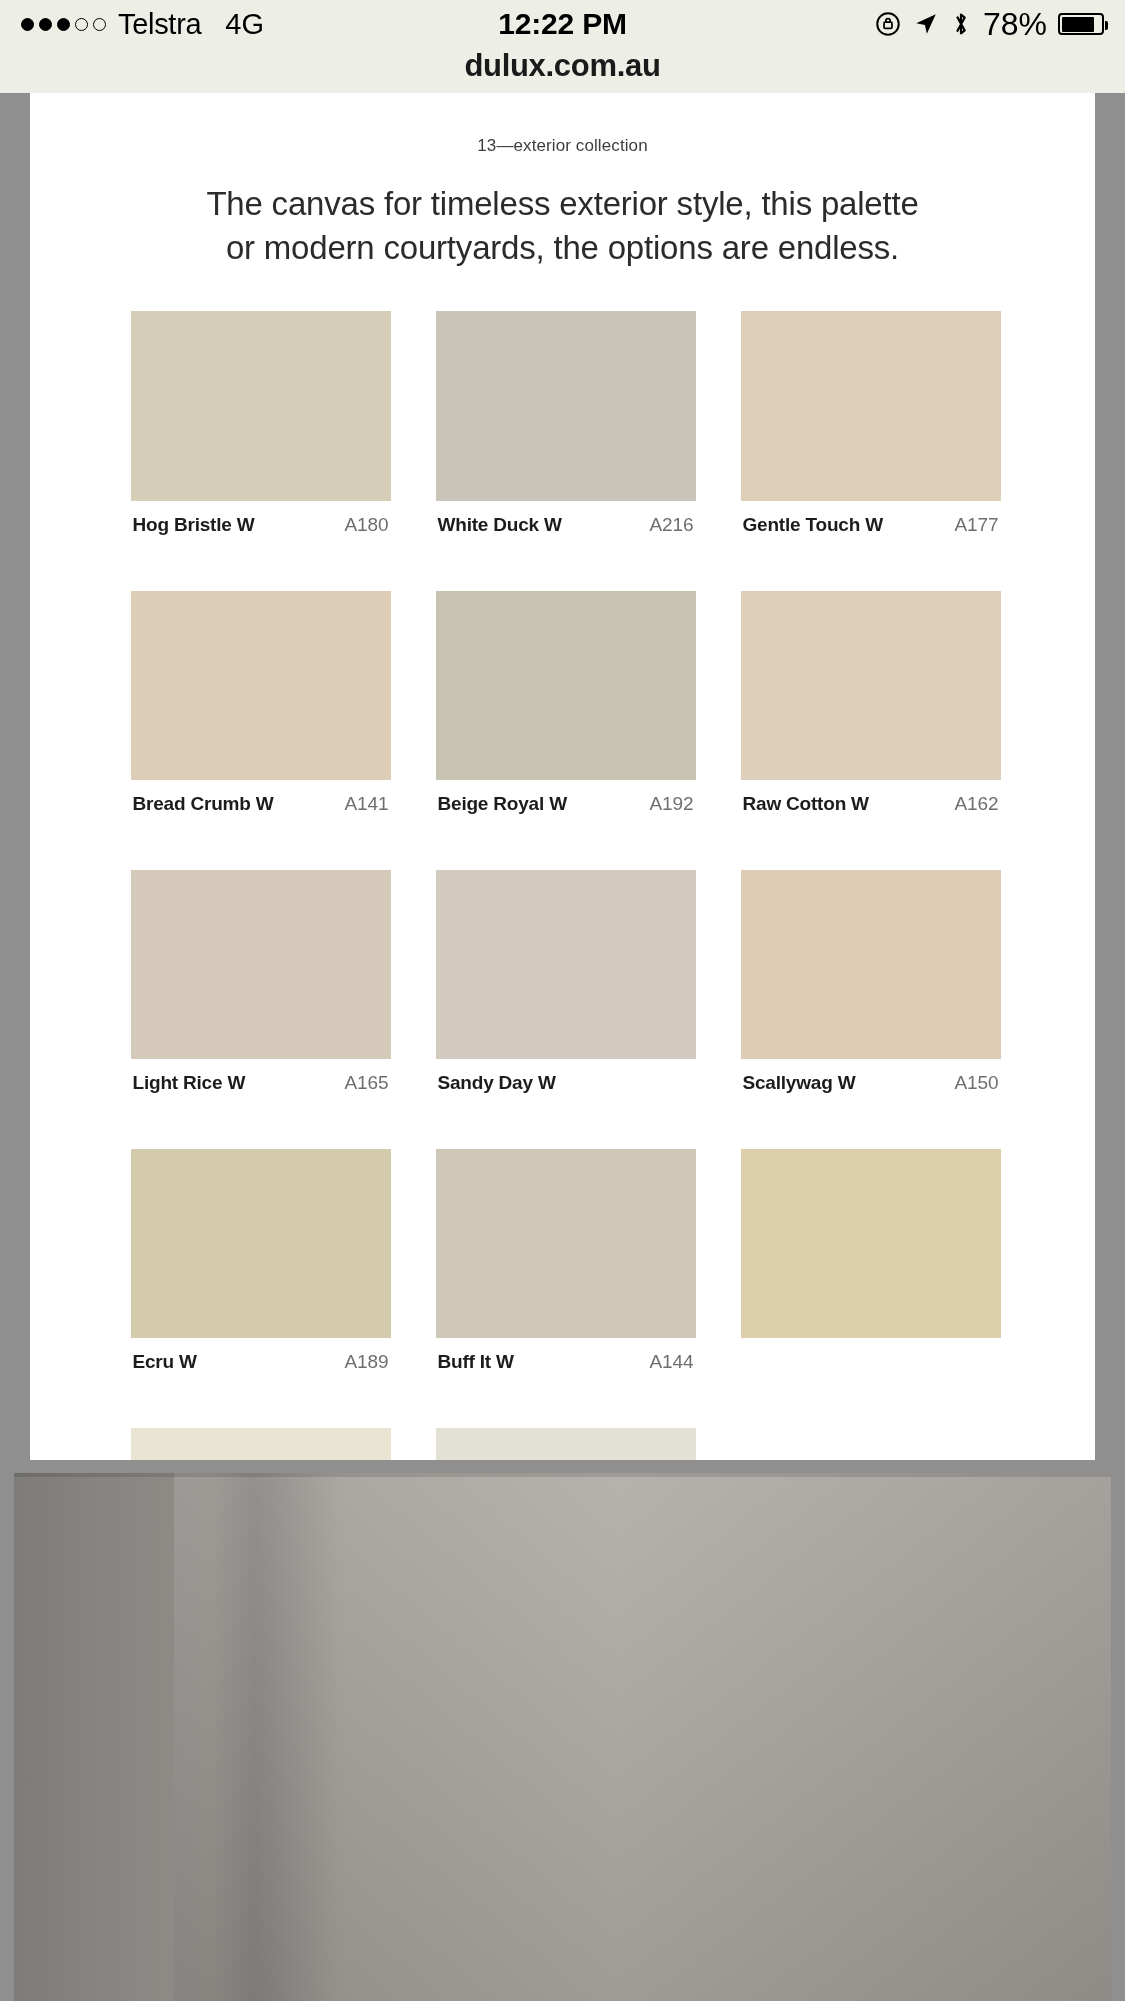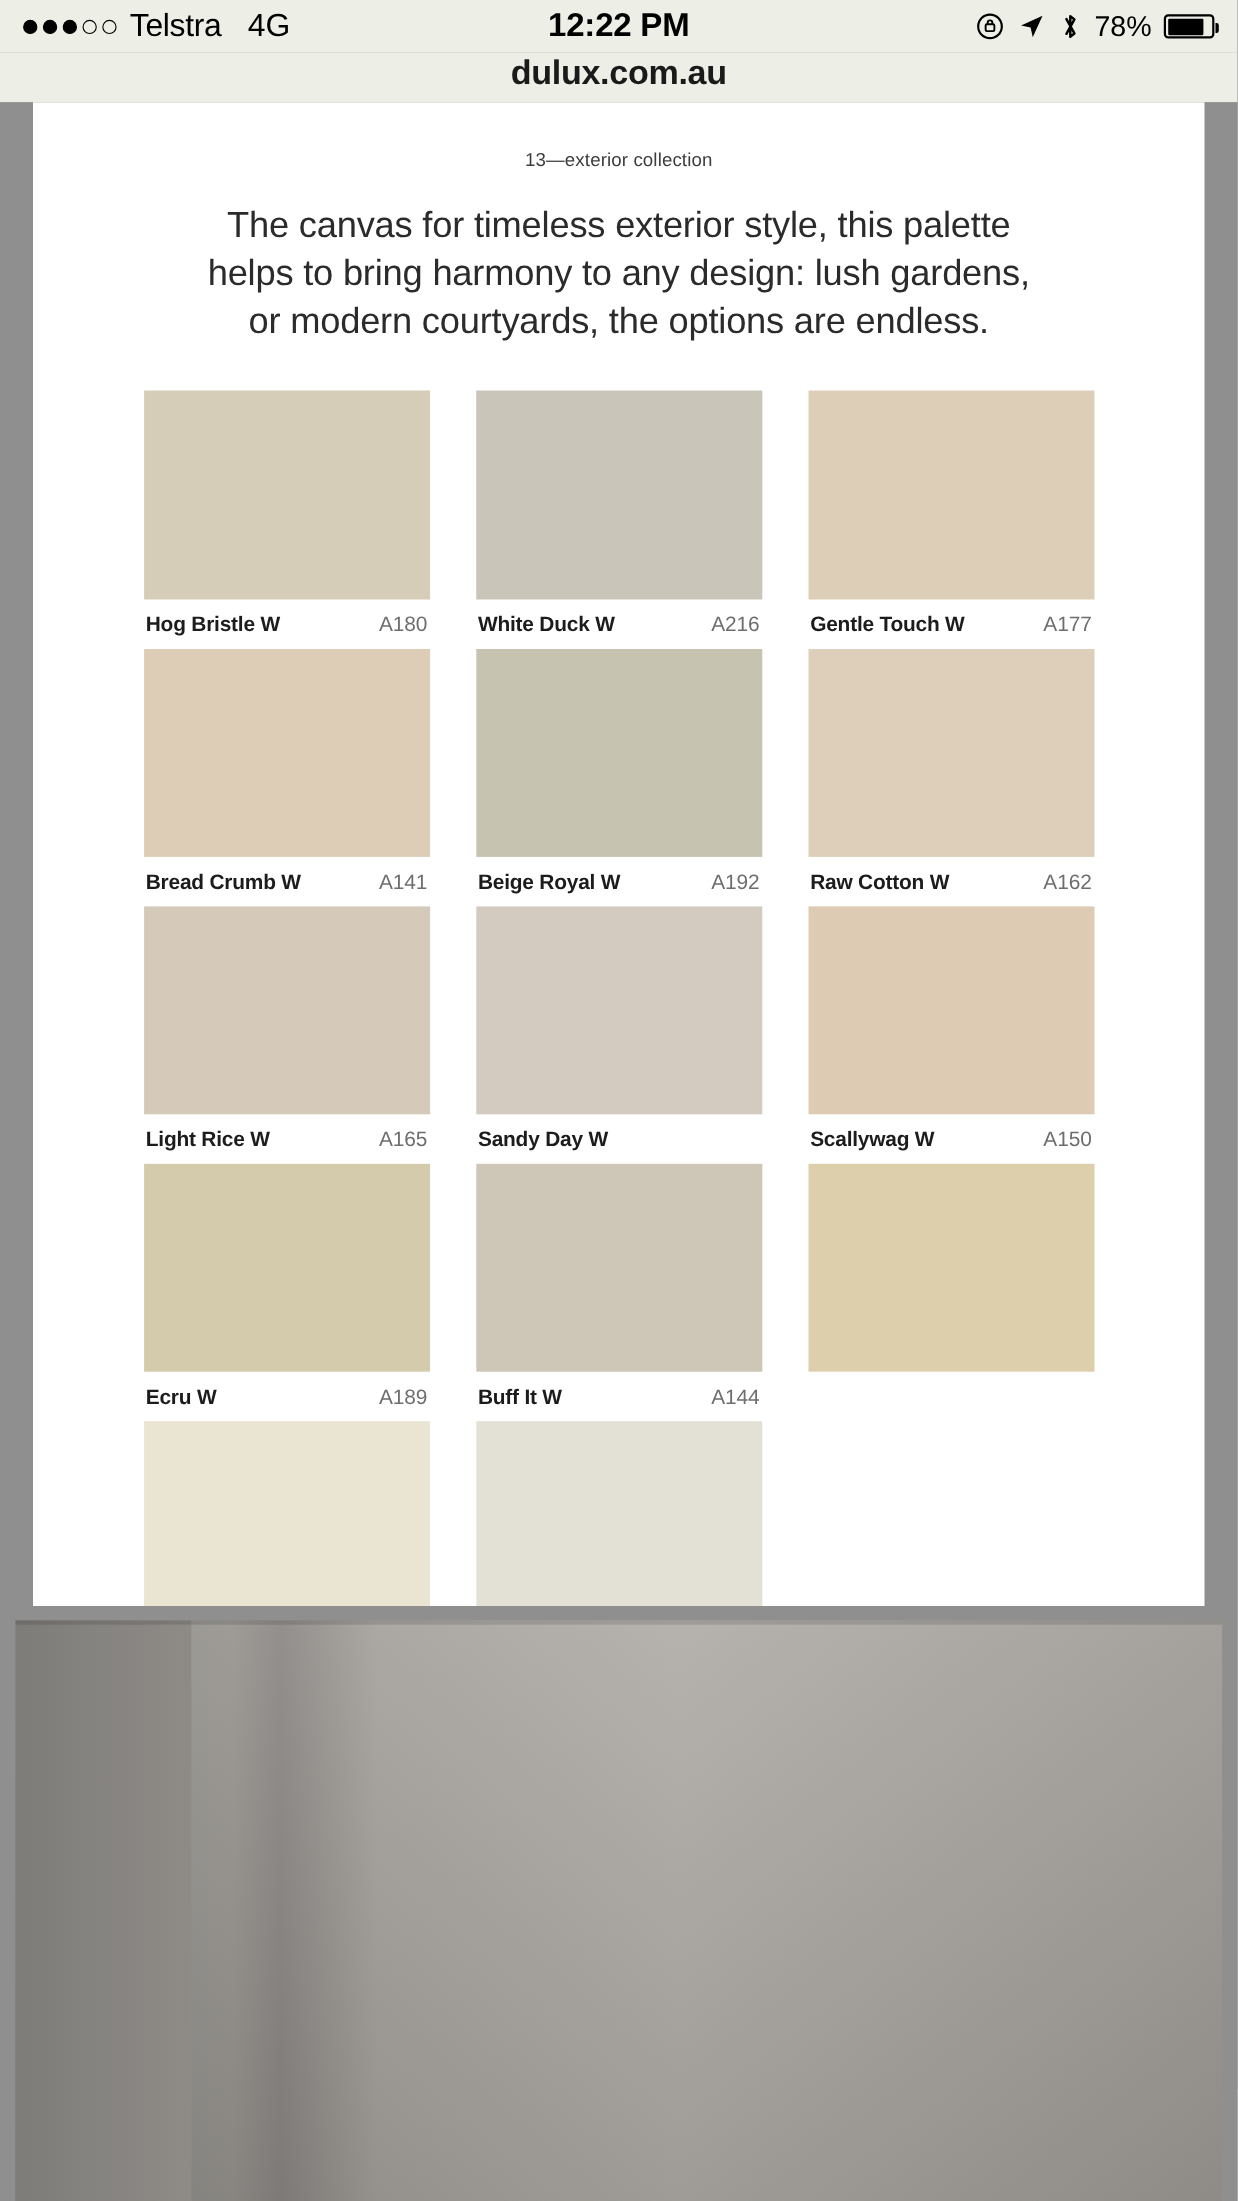--- a/index.html
+++ b/index.html
@@ -29,21 +29,21 @@
   .sb-center {
     position:absolute; left:0; right:0; text-align:center;
     font-size:30px; font-weight:bold; color:#000; letter-spacing:-0.2px;
     pointer-events:none;
   }
   .sb-right {
     margin-left:auto; display:flex; align-items:center; gap:11px;
     position:relative; z-index:2;
   }
   .ic { display:inline-block; line-height:0; }
-  .battery-pct { font-size:26px; color:#000; }
+  .battery-pct { font-size:32px; color:#000; }
   .battery {
     width:46px; height:22px; border:2.4px solid #000; border-radius:4px;
     position:relative; display:inline-block;
   }
   .battery::after{
     content:""; position:absolute; right:-6px; top:6px;
     width:3.5px; height:9px; background:#000; border-radius:0 2px 2px 0;
   }
   .battery-fill{ position:absolute; left:1.5px; top:1.5px; bottom:1.5px; width:78%; background:#000; border-radius:1px;}
 
@@ -88,20 +88,21 @@
   }
 
   
   .grid {
     margin:41px auto 0 auto;
     width:864px;
     display:grid;
     grid-template-columns:repeat(3, 260px);
     column-gap:42px;
     row-gap:0;
+    gap:45px;
   }
   .swatch-cell { margin-bottom:10px; }
   .swatch-chip {
     width:100%;
     height:189px;
     display:block;
   }
   .swatch-meta {
     display:flex;
     justify-content:space-between;
@@ -192,21 +193,20 @@
   <span class="url-text">dulux.com.au</span>
 </div>
 
 <div class="browser-viewport">
   <div class="page">
     <div class="page-inner">
       <div class="collection-label">13—exterior collection</div>
 
       <div class="intro">
         <div>The canvas for timeless exterior style, this palette</div>
-        <div>helps to bring harmony to any design: lush gardens,</div>
         <div>or modern courtyards, the options are endless.</div>
       </div>
 
       <div class="grid" id="swatch-grid">
           <div class="swatch-cell">
             <div class="swatch-chip" style="background: rgb(214, 205, 185);"></div>
             <div class="swatch-meta">
               <span class="swatch-name">Hog Bristle W</span>
               <span class="swatch-code">A180</span>
             </div>

